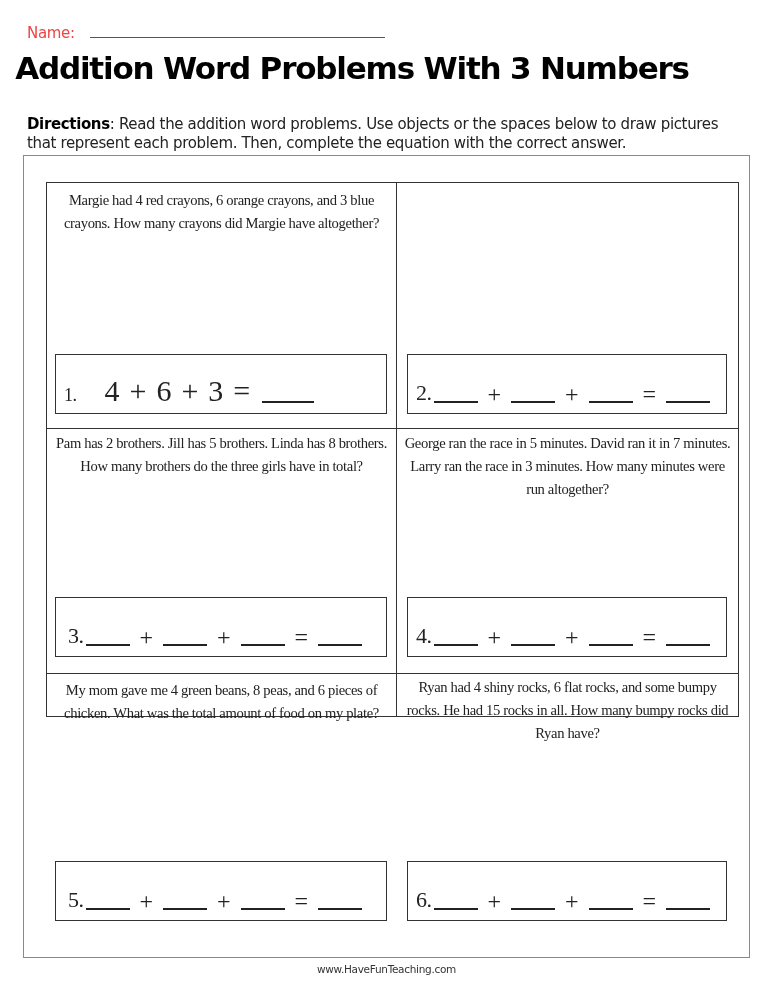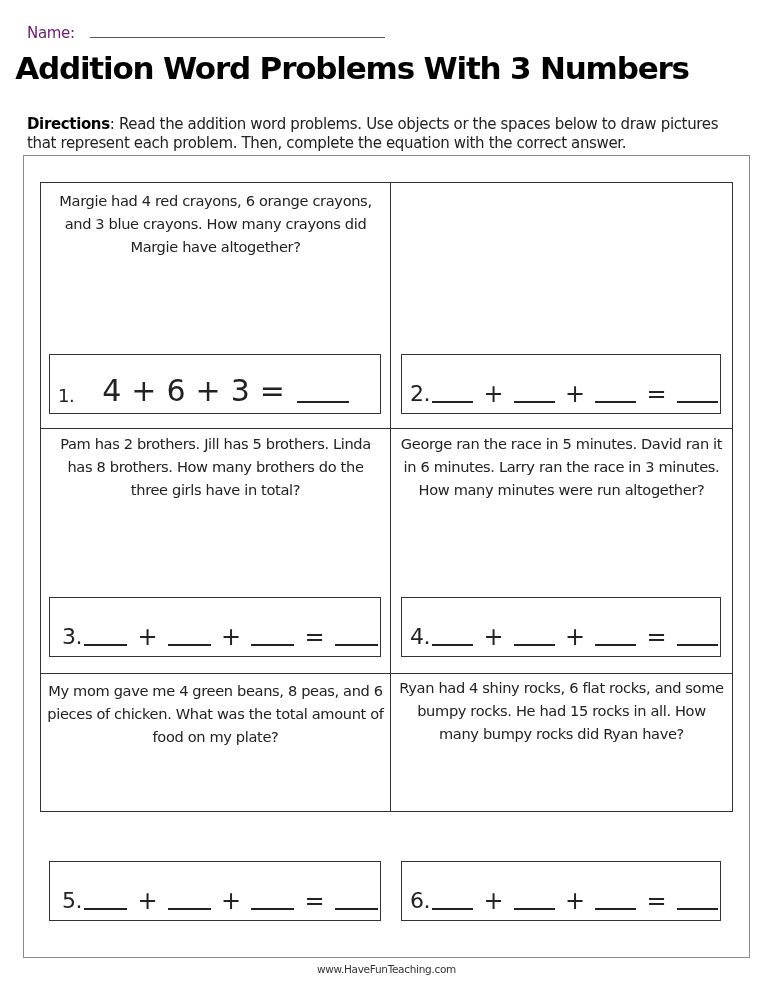--- a/index.html
+++ b/index.html
@@ -1,31 +1,31 @@
 <!DOCTYPE html>
 <html><head>
 <meta charset="utf-8">
 <style>
   * { box-sizing: border-box; margin: 0; padding: 0; }
   html, body { width: 773px; height: 1000px; background: #ffffff; overflow: hidden; }
   body { position: relative; font-family: "DejaVu Sans", sans-serif; color: #1a1a1a; }
 
   .name-row { position: absolute; left: 27px; top: 20px; height: 22px; display: flex; align-items: flex-end; }
-  .name-label { font-size: 15px; letter-spacing: -0.3px; color: #701a75; }
+  .name-label { font-size: 15px; letter-spacing: -0.3px; color: #ef4444; }
   .name-line { position: absolute; left: 63px; top: 17px; width: 295px; height: 0; border-bottom: 1.5px solid #555; }
 
   .title { position: absolute; left: 0; top: 50px; width: 704px; text-align: center;
            font-family: "DejaVu Sans", sans-serif; font-weight: bold; font-size: 31px; letter-spacing: -1.2px; color: #000; }
 
   .directions { position: absolute; left: 27px; top: 115px; width: 720px; font-size: 15px; line-height: 19px; letter-spacing: -0.35px; color: #222; }
   .directions b { font-weight: bold; color: #000; }
 
   .outer-frame { position: absolute; left: 23px; top: 155px; width: 727px; height: 803px; border: 1.5px solid #8a8a8a; }
 
-  .grid { position: absolute; left: 40px; top: 182px; width: 693px; height: 630px; border: 1.8px solid #333; }
+  .grid { position: absolute; left: 46px; top: 182px; width: 693px; height: 535px; border: 1.8px solid #333; font-family: Liberation Serif, serif; }
   .vline { position: absolute; left: 349px; top: 0; width: 0; height: 100%; border-left: 1.8px solid #333; }
   .hline { position: absolute; left: 0; width: 100%; height: 0; border-top: 1.8px solid #333; }
 
   .cell { position: absolute; }
   .prob-text { position: absolute; left: 0; top: 6px; width: 100%; padding: 0 6px; text-align: center;
                font-size: 14.6px; line-height: 23px; letter-spacing: -0.35px; color: #222; }
 
   .eq-box { position: absolute; border: 1.6px solid #333; background: #fff;
             display: flex; align-items: flex-end; padding-left: 8px; padding-bottom: 7px; white-space: nowrap; }
   .eq-num { font-size: 22px; color: #222; letter-spacing: -0.5px; }
@@ -91,21 +91,21 @@
       <span class="eq-op">+</span>
       <span class="blank"></span>
       <span class="eq-op">+</span>
       <span class="blank"></span>
       <span class="eq-op">=</span>
       <span class="blank"></span>
     </div>
   </div>
 
   <div class="cell" style="left:350px;top:246px;width:341px;height:244px;">
-    <div class="prob-text" style="top:3px;">George ran the race in 5 minutes. David ran it in 6 minutes. Larry ran the race in 3 minutes. How many minutes were run altogether?</div>
+    <div class="prob-text" style="top:3px;">George ran the race in 5 minutes. David ran it in 7 minutes. Larry ran the race in 3 minutes. How many minutes were run altogether?</div>
     <div class="eq-box" style="left:10px;top:168px;width:320px;height:60px;">
       <span class="eq-num">4.</span>
       <span class="blank"></span>
       <span class="eq-op">+</span>
       <span class="blank"></span>
       <span class="eq-op">+</span>
       <span class="blank"></span>
       <span class="eq-op">=</span>
       <span class="blank"></span>
     </div>

